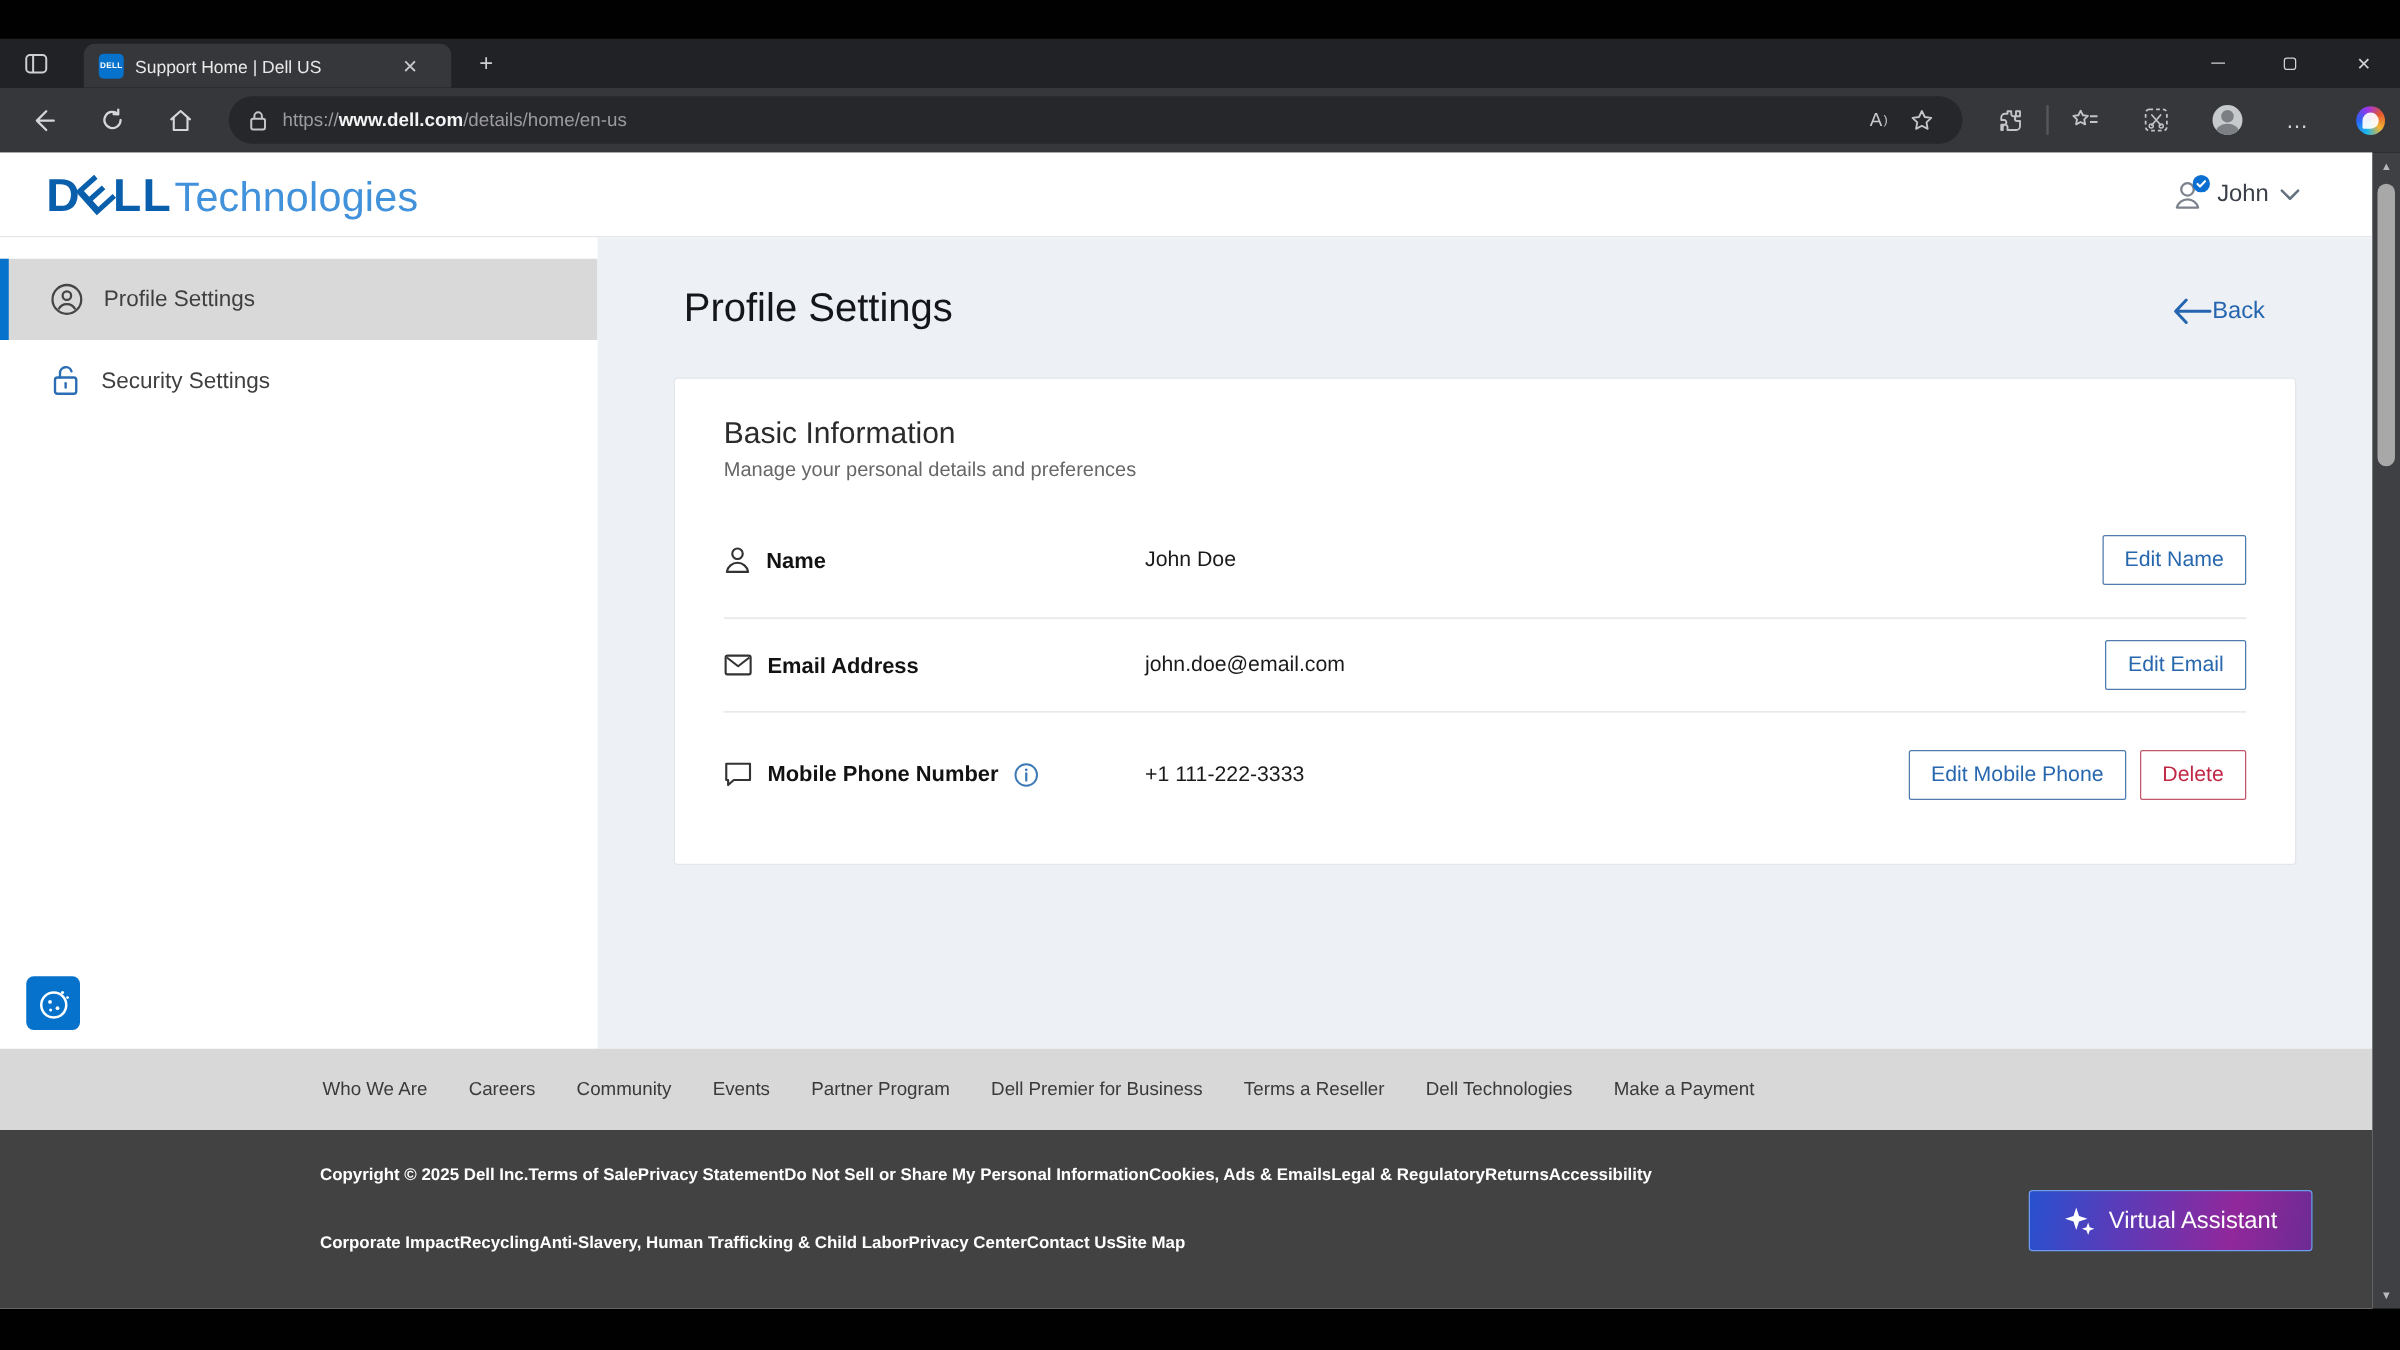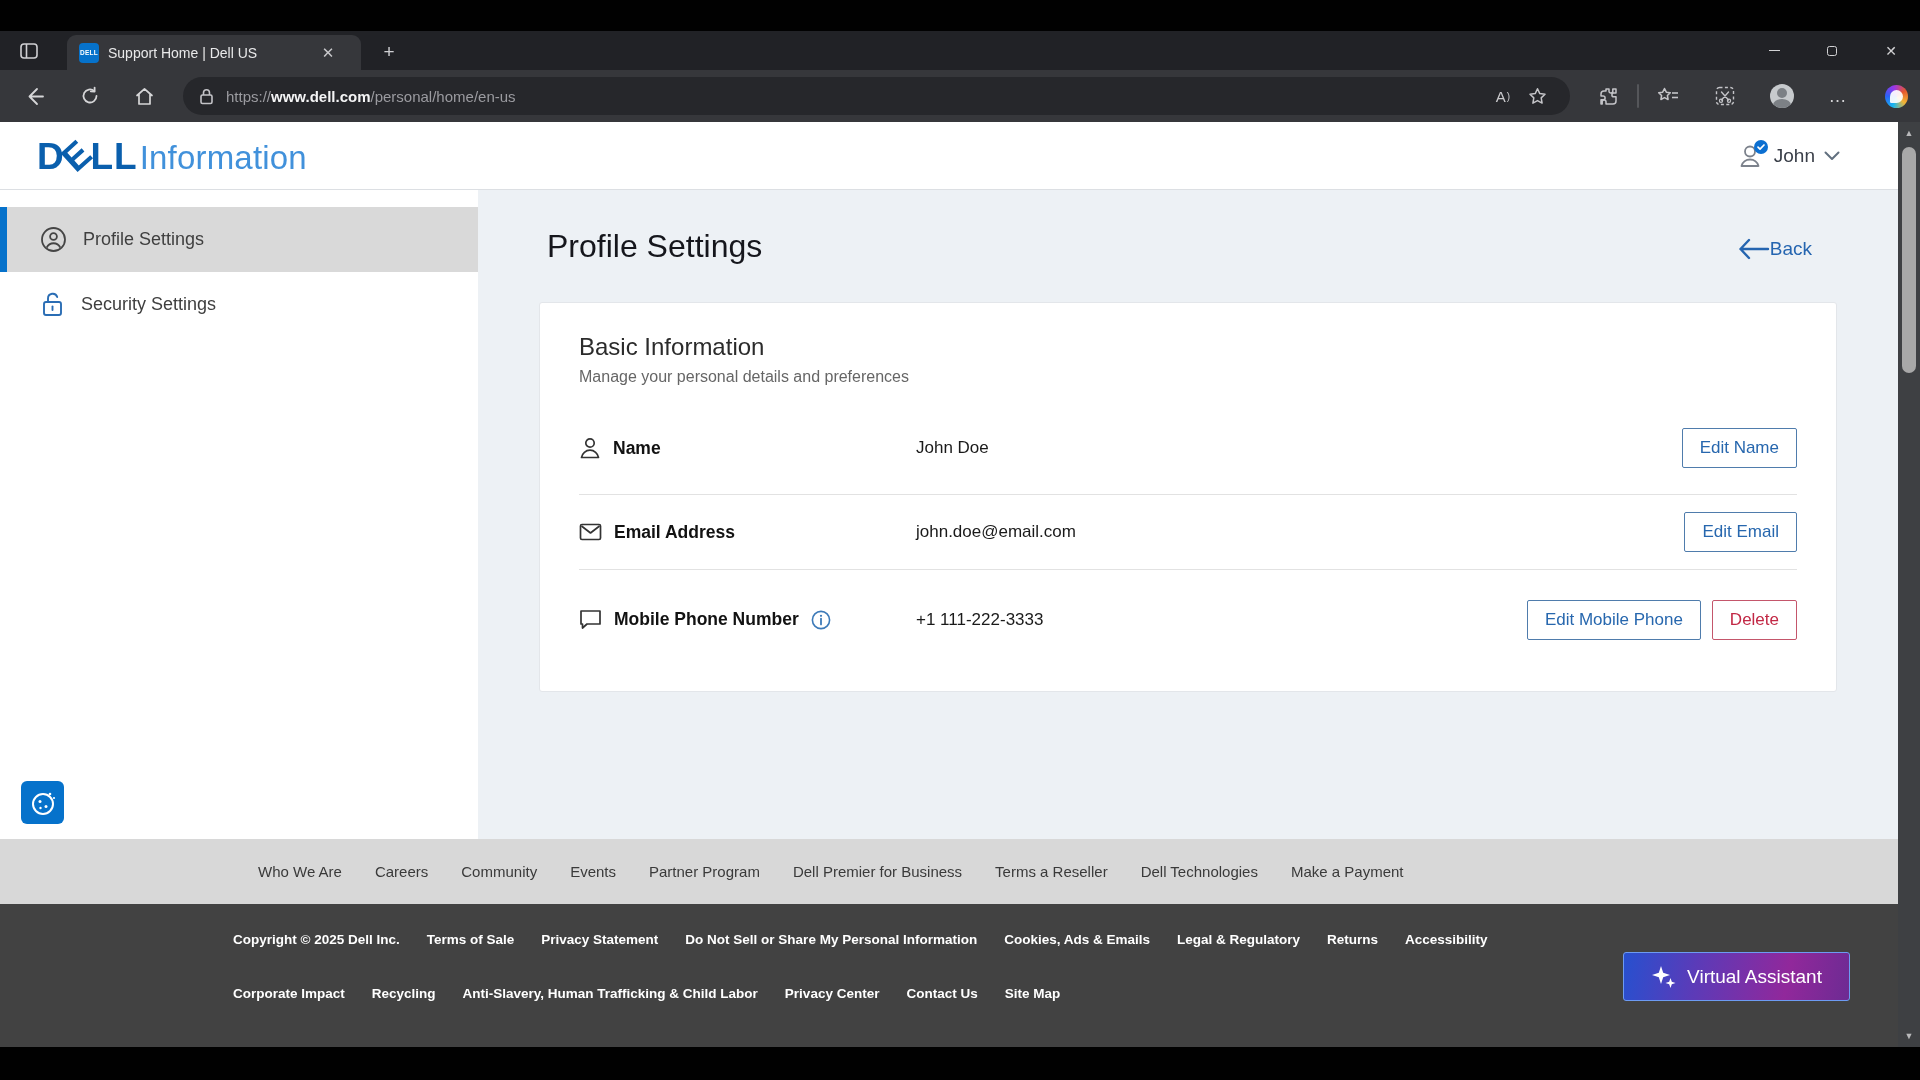--- a/index.html
+++ b/index.html
@@ -84,21 +84,21 @@
   .btn.danger { border-color:#c4566b; color:#c22845; }
 
   .cookiebtn { left:21px; top:591px; width:43px; height:43px; background:#0672cb; border-radius:6px;
                display:flex; align-items:center; justify-content:center; }
 
   .graybar { left:0; top:649px; width:1898px; height:65px; background:#d8d8d8;
              display:flex; align-items:center; gap:33px; padding-left:258px; }
   .graybar span { font-size:15px; color:#3a3a3a; font-weight:500; white-space:nowrap; }
 
   .darkfooter { left:0; top:714px; width:1898px; height:143px; background:#424242; }
-  .dfrow { position:absolute; left:233px; display:flex; gap:27px; }
+  .dfrow { position:absolute; left:256px; display:flex; }
   .dfrow1 { top:28px; } .dfrow2 { top:82px; }
   .dfrow span { color:#fff; font-size:13.5px; font-weight:600; white-space:nowrap; }
 
   .va-btn { left:1623px; top:48px; width:227px; height:49px; border-radius:3px; border:1px solid #6d9bf2;
             background:linear-gradient(100deg,#2750cf 0%,#5b3bb8 32%,#91289b 72%,#6d2b93 100%);
             display:flex; align-items:center; justify-content:center; gap:10px; }
   .va-label { color:#fff; font-size:19px; font-weight:500; }
 
   
   .scrollbar { right:0; top:122px; width:22px; height:925px; background:#3e4043; }
@@ -159,21 +159,21 @@
         <path d="M3 9.5 L10.5 2.8 L18 9.5 M5 8.2 V18 H16 V8.2" fill="none" stroke="#d6d6d8" stroke-width="1.7" stroke-linecap="round" stroke-linejoin="round"></path>
       </svg>
   </div>
   <div class="abs addressbar">
     <span>
       <svg width="15" height="17" viewBox="0 0 15 17">
           <rect x="2" y="7" width="11" height="8.5" rx="1.5" fill="none" stroke="#c4c4c8" stroke-width="1.6"></rect>
           <path d="M4.5 7 V4.8 a3 3 0 0 1 6 0 V7" fill="none" stroke="#c4c4c8" stroke-width="1.6"></path>
         </svg>
     </span>
-    <span class="url"><span class="dim">https://</span><span class="host">www.dell.com</span><span class="dim">/personal/home/en-us</span></span>
+    <span class="url"><span class="dim">https://</span><span class="host">www.dell.com</span><span class="dim">/details/home/en-us</span></span>
     <span class="ab-spacer"></span>
     <span class="ab-icon readaloud">
         <span>A</span>
         <sup>)</sup>
       </span>
     <span class="ab-icon">
       <svg width="19" height="19" viewBox="0 0 19 19">
           <path d="M9.5 1.8 l2.3 4.8 5.2 .7 -3.8 3.6 .9 5.2 -4.6 -2.5 -4.6 2.5 .9 -5.2 -3.8 -3.6 5.2 -.7 z" fill="none" stroke="#c4c4c8" stroke-width="1.5" stroke-linejoin="round"></path>
         </svg>
     </span>
@@ -207,21 +207,21 @@
   </div>
   <div class="abs tool-right" style="left:1876px;">
     <div class="copilot"></div>
   </div>
 
   <div class="abs page">
 
     <div class="abs siteheader">
       <div class="abs logo">
         <span class="logo-dell"><span>D</span><span class="tiltE">E</span><span>LL</span></span>
-        <span class="logo-tech">Information</span>
+        <span class="logo-tech">Technologies</span>
       </div>
       <div class="abs usermenu">
         <span style="position:relative;">
           <svg width="28" height="28" viewBox="0 0 28 28">
               <circle cx="13" cy="9.5" r="5" fill="none" stroke="#7c828c" stroke-width="1.8"></circle>
               <path d="M4.5 24 a8.8 8.8 0 0 1 17 0 z" fill="none" stroke="#7c828c" stroke-width="1.8" stroke-linejoin="round"></path>
             </svg>
           <svg width="14" height="14" viewBox="0 0 14 14" style="position:absolute;right:-3px;top:-2px;">
               <circle cx="7" cy="7" r="7" fill="#0b6fd1"></circle>
               <path d="M4 7.2 l2 2 L10 5" fill="none" stroke="#fff" stroke-width="1.7" stroke-linecap="round" stroke-linejoin="round"></path>

